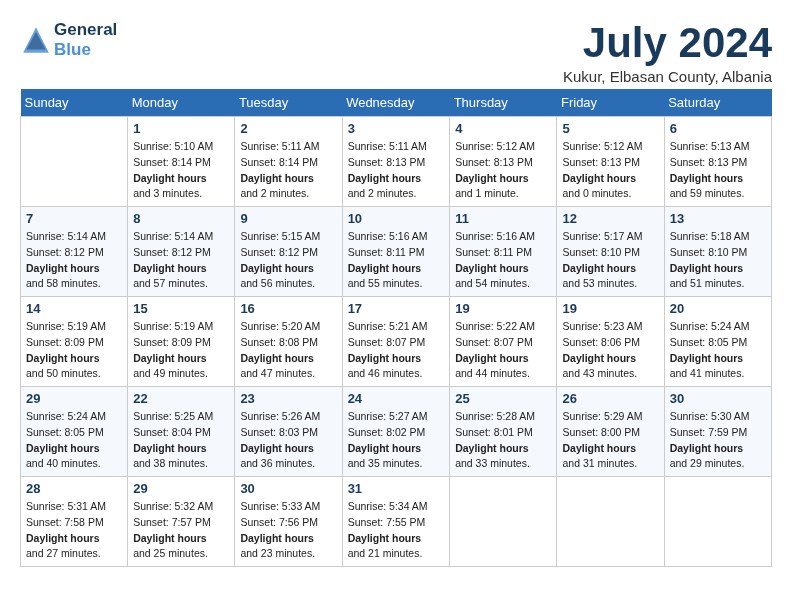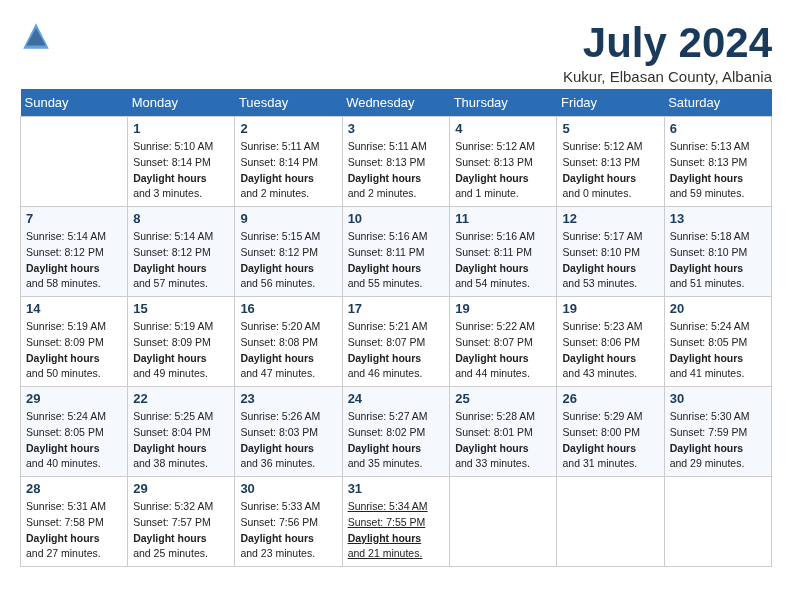--- a/index.html
+++ b/index.html
@@ -82,20 +82,24 @@
   </style>
 </head>
 <body>
 
 <div class="header">
   <div class="logo">
     <svg class="logo-icon" viewBox="0 0 40 40">
       <polygon points="20,4 36,36 4,36" fill="#4a90d9" opacity="0.85"></polygon>
       <polygon points="20,10 32,32 8,32" fill="#1a3a5c" opacity="0.5"></polygon>
     </svg>
+    <div>
+      <div style="font-size:17px;font-weight:bold;color:#1a3a5c;line-height:1.15;">General</div>
+      <div style="font-size:17px;font-weight:bold;color:#4a90d9;line-height:1.15;">Blue</div>
+    </div>
   </div>
   <div class="title-area">
     <div class="month-title">July 2024</div>
     <div class="location">Kukur, Elbasan County, Albania</div>
   </div>
 </div>
 
 <table>
   <thead>
     <tr>
@@ -354,21 +358,21 @@
         <td>
           <span class="day-num">30</span>
           <div class="day-detail" style="white-space: pre-line;">Sunrise: 5:33 AM
 Sunset: 7:56 PM
 <span style="font-weight: bold;">Daylight hours</span>
 and 23 minutes.
 </div>
         </td>
         <td>
           <span class="day-num">31</span>
-          <div class="day-detail" style="white-space: pre-line; text-decoration: underline;">Sunrise: 5:34 AM
+          <div class="day-detail" style="white-space: pre-line;">Sunrise: 5:34 AM
 Sunset: 7:55 PM
 <span style="font-weight: bold;">Daylight hours</span>
 and 21 minutes.
 </div>
         </td>
         <td class="empty-cell"></td>
         <td class="empty-cell"></td>
         <td class="empty-cell"></td>
       </tr>
     </tbody>

